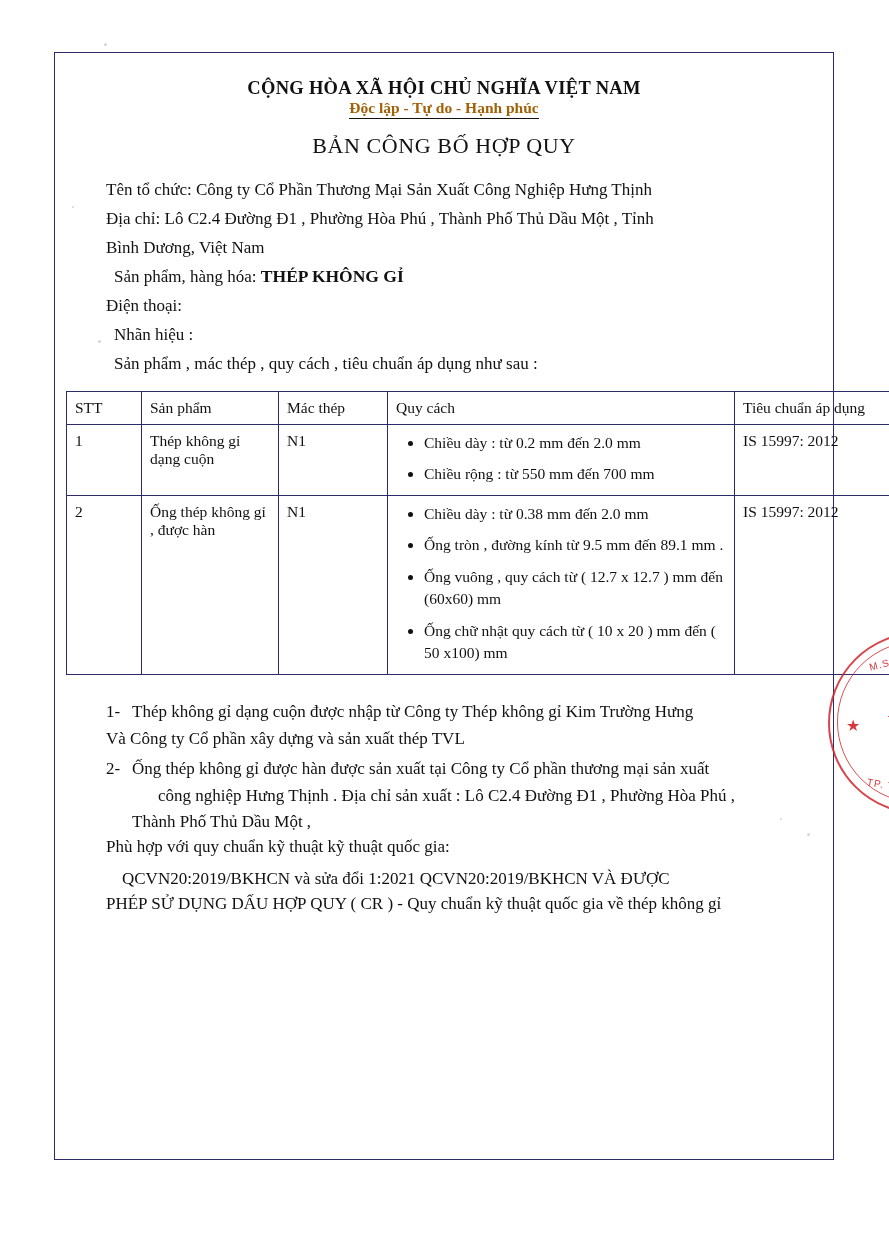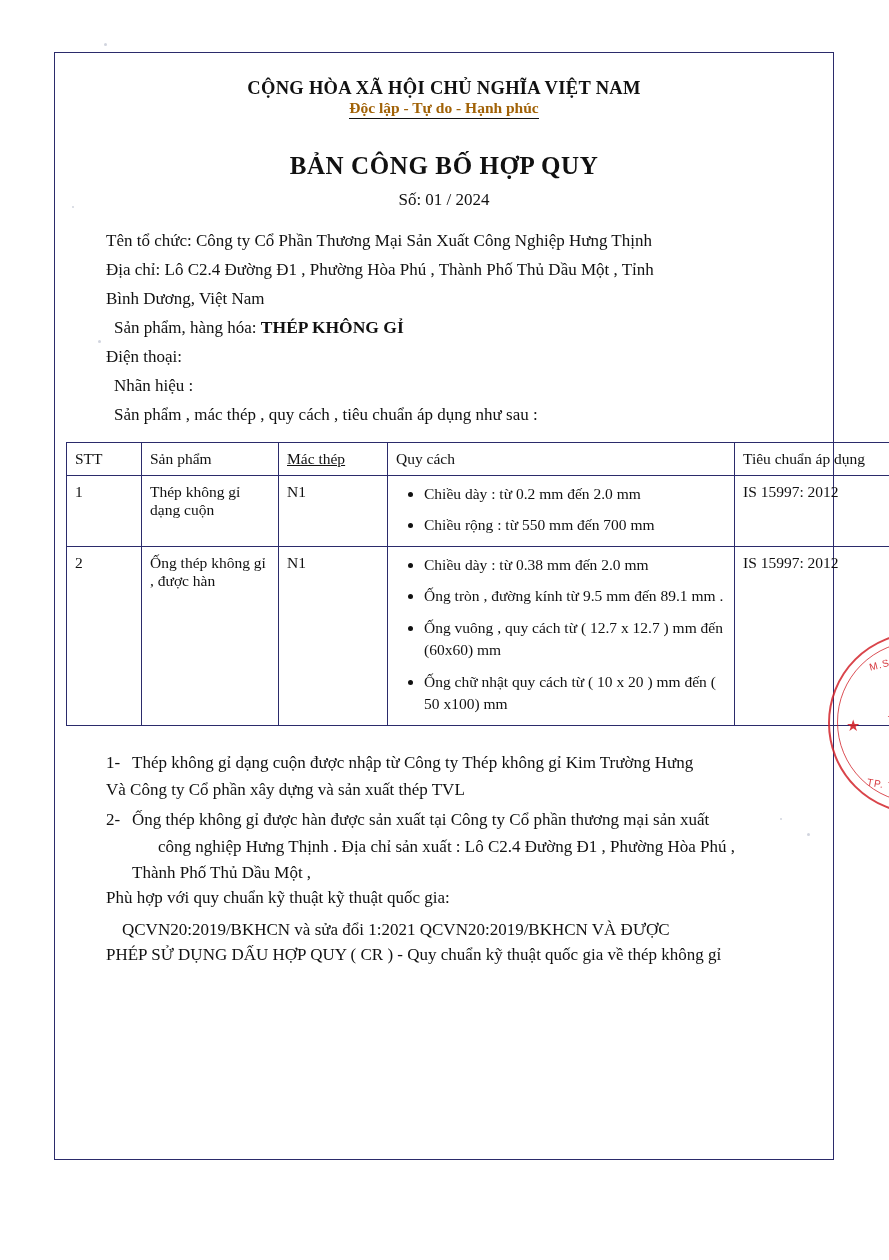--- a/index.html
+++ b/index.html
@@ -48,23 +48,23 @@
   }
   .national-sub {
     font-size: 15.5px;
     font-weight: bold;
     color: #a16207;
     display: inline-block;
     border-bottom: 1.2px solid #111;
     padding-bottom: 1px;
   }
   .doc-title {
-    font-size: 25px;
-    font-weight: bold;
-    margin-top: 33px;
+    font-size: 22px;
+    font-weight: normal;
+    margin-top: 14px;
     letter-spacing: 0.6px;
   }
   .doc-number {
     font-size: 17px;
     margin-top: 10px;
   }
 
   .body-block {
     margin-top: 18px;
     padding-left: 40px;
@@ -91,21 +91,21 @@
     padding: 7px 8px;
     vertical-align: top;
     text-align: left;
     font-weight: normal;
   }
   table.main-table th {
     font-size: 15.5px;
   }
   .col-stt { width: 58px; text-align: center; }
   .col-prod { width: 120px; }
-  .col-mac { width: 92px; text-align: center; text-decoration: underline; }
+  .col-mac { width: 92px; text-align: center; }
   .col-quy { width: 330px; }
   .col-tc { width: 156px; }
   td.c-center { text-align: center; }
   .just-cell { text-align: justify; text-justify: inter-word; }
   ul.spec {
     margin: 0;
     padding-left: 28px;
     list-style: disc;
   }
   ul.spec li {
@@ -225,21 +225,20 @@
   <div class="speck" style="left:98px;top:340px;width:3px;height:3px;"></div>
   <div class="speck" style="left:807px;top:833px;width:3px;height:3px;"></div>
   <div class="speck" style="left:780px;top:818px;width:2px;height:2px;"></div>
 
   <div class="content">
 
     <div class="center">
       <div class="national-title">CỘNG HÒA XÃ HỘI CHỦ NGHĨA VIỆT NAM</div>
       <div><span class="national-sub">Độc lập - Tự do - Hạnh phúc</span></div>
       <div class="doc-title">BẢN CÔNG BỐ HỢP QUY</div>
-      <div class="doc-number">Số: 01 / 2024</div>
     </div>
 
     <div class="body-block">
       <p>Tên tổ chức: Công ty Cổ Phần Thương Mại Sản Xuất Công Nghiệp Hưng Thịnh</p>
       <p>Địa chỉ: Lô C2.4 Đường Đ1 , Phường Hòa Phú , Thành Phố Thủ Dầu Một , Tỉnh</p>
       <p>Bình Dương, Việt Nam</p>
       <p class="gap-top indent-1"><span>Sản phẩm, hàng hóa: </span><span class="strong-prod">THÉP KHÔNG GỈ</span></p>
       <p class="gap-top">Điện thoại:</p>
       <p class="indent-1">Nhãn hiệu :</p>
       <p class="gap-top indent-1">Sản phẩm , mác thép , quy cách , tiêu chuẩn áp dụng như sau :</p>

